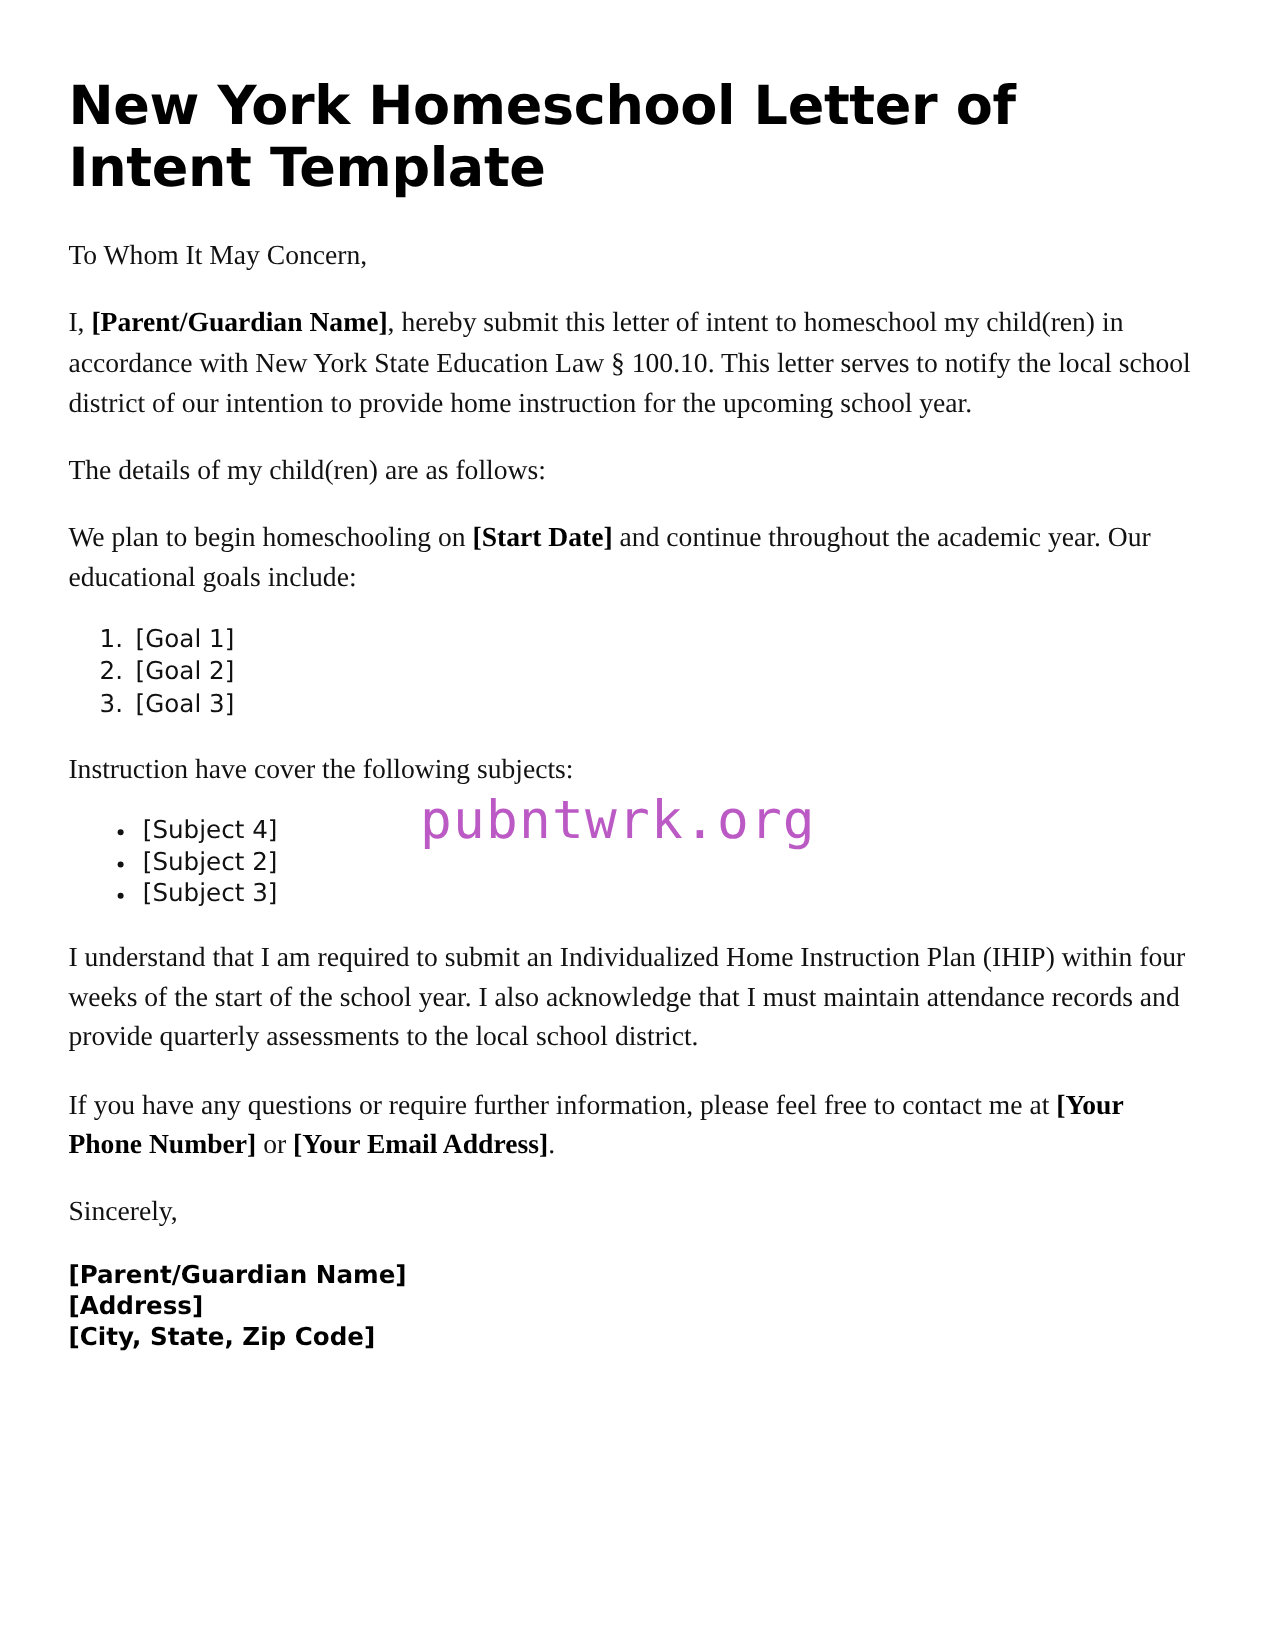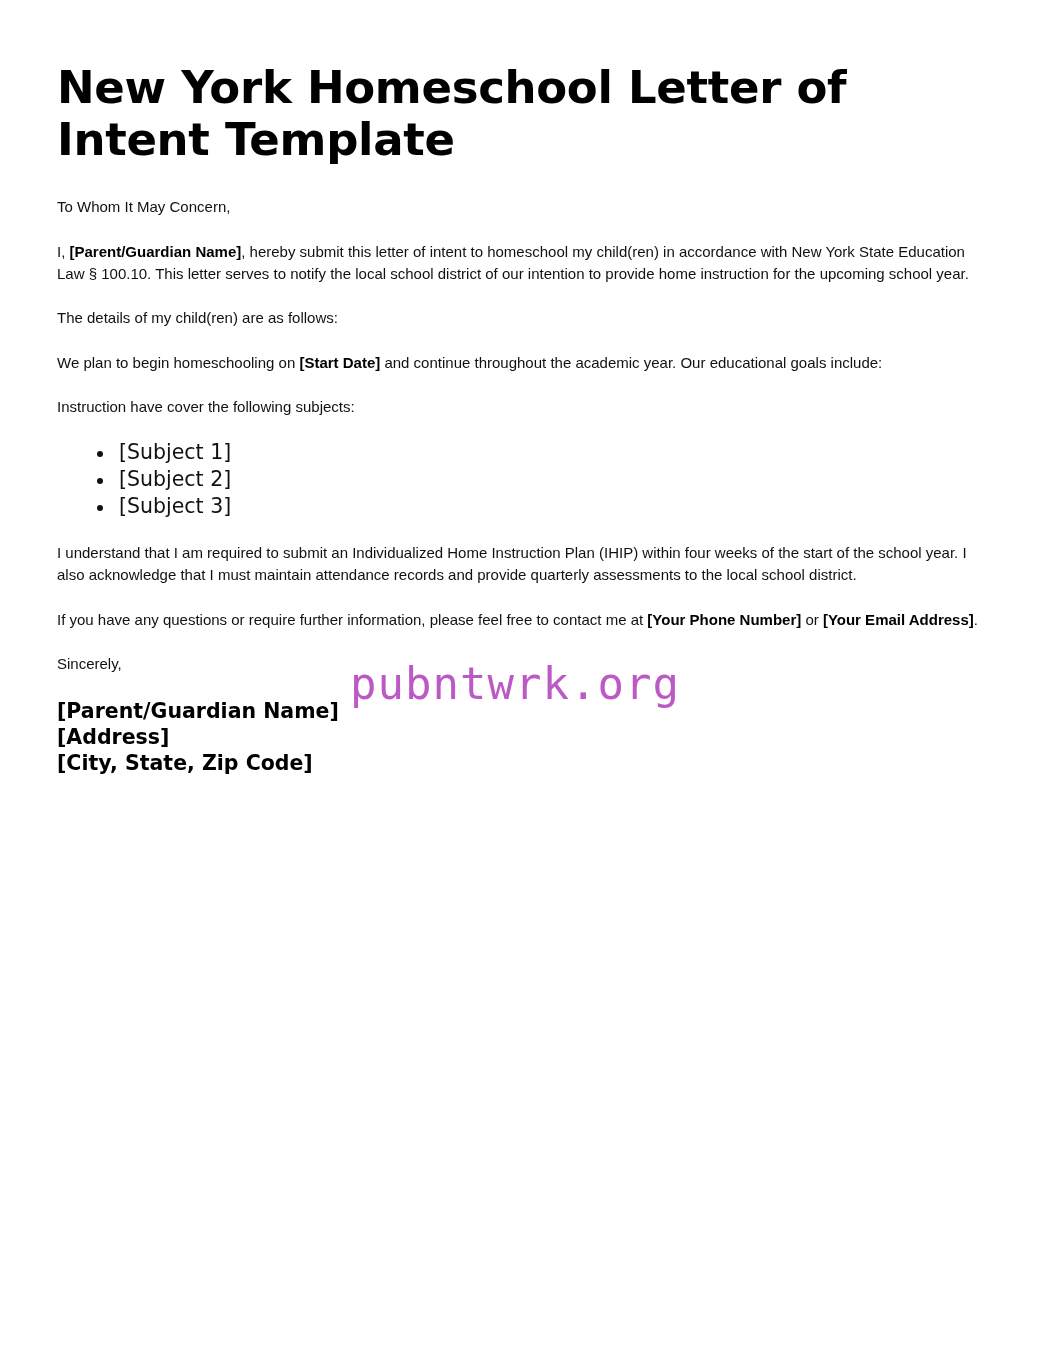--- a/index.html
+++ b/index.html
@@ -36,22 +36,22 @@
     font-weight: bold;
     line-height: 1.16;
     letter-spacing: -0.3px;
     margin: 0 0 30px 0;
     color: #000000;
     max-width: 940px;
   }
 
   
   .para {
-    font-family: Liberation Sans, sans-serif;
-    font-size: 15px;
+    font-family: Liberation Serif, serif;
+    font-size: 23px;
     line-height: 1.44;
     margin: 0 0 23px 0;
     color: #111111;
     max-width: 942px;
   }
 
   .para b,
   .para strong {
     font-weight: bold;
     color: #000000;
@@ -143,25 +143,30 @@
 
     <p class="para">To Whom It May Concern,</p>
 
     <p class="para"><span>I, </span><b>[Parent/Guardian Name]</b><span>, hereby submit this letter of intent to homeschool my child(ren) in accordance with New York State Education Law § 100.10. This letter serves to notify the local school district of our intention to provide home instruction for the upcoming school year.</span></p>
 
     <p class="para">The details of my child(ren) are as follows:</p>
 
 
     <p class="para"><span>We plan to begin homeschooling on </span><b>[Start Date]</b><span> and continue throughout the academic year. Our educational goals include:</span></p>
 
+    <ol class="doc-list goals">
+      <li>[Goal 1]</li>
+      <li>[Goal 2]</li>
+      <li>[Goal 3]</li>
+    </ol>
 
     <p class="para tight-after">Instruction have cover the following subjects:</p>
 
     <ul class="doc-list">
-      <li>[Subject 1]</li>
+      <li>[Subject 4]</li>
       <li>[Subject 2]</li>
       <li>[Subject 3]</li>
     </ul>
 
     <p class="para">I understand that I am required to submit an Individualized Home Instruction Plan (IHIP) within four weeks of the start of the school year. I also acknowledge that I must maintain attendance records and provide quarterly assessments to the local school district.</p>
 
     <p class="para"><span>If you have any questions or require further information, please feel free to contact me at </span><b>[Your Phone Number]</b><span> or </span><b>[Your Email Address]</b><span>.</span></p>
 
 
     <p class="para">Sincerely,</p>

